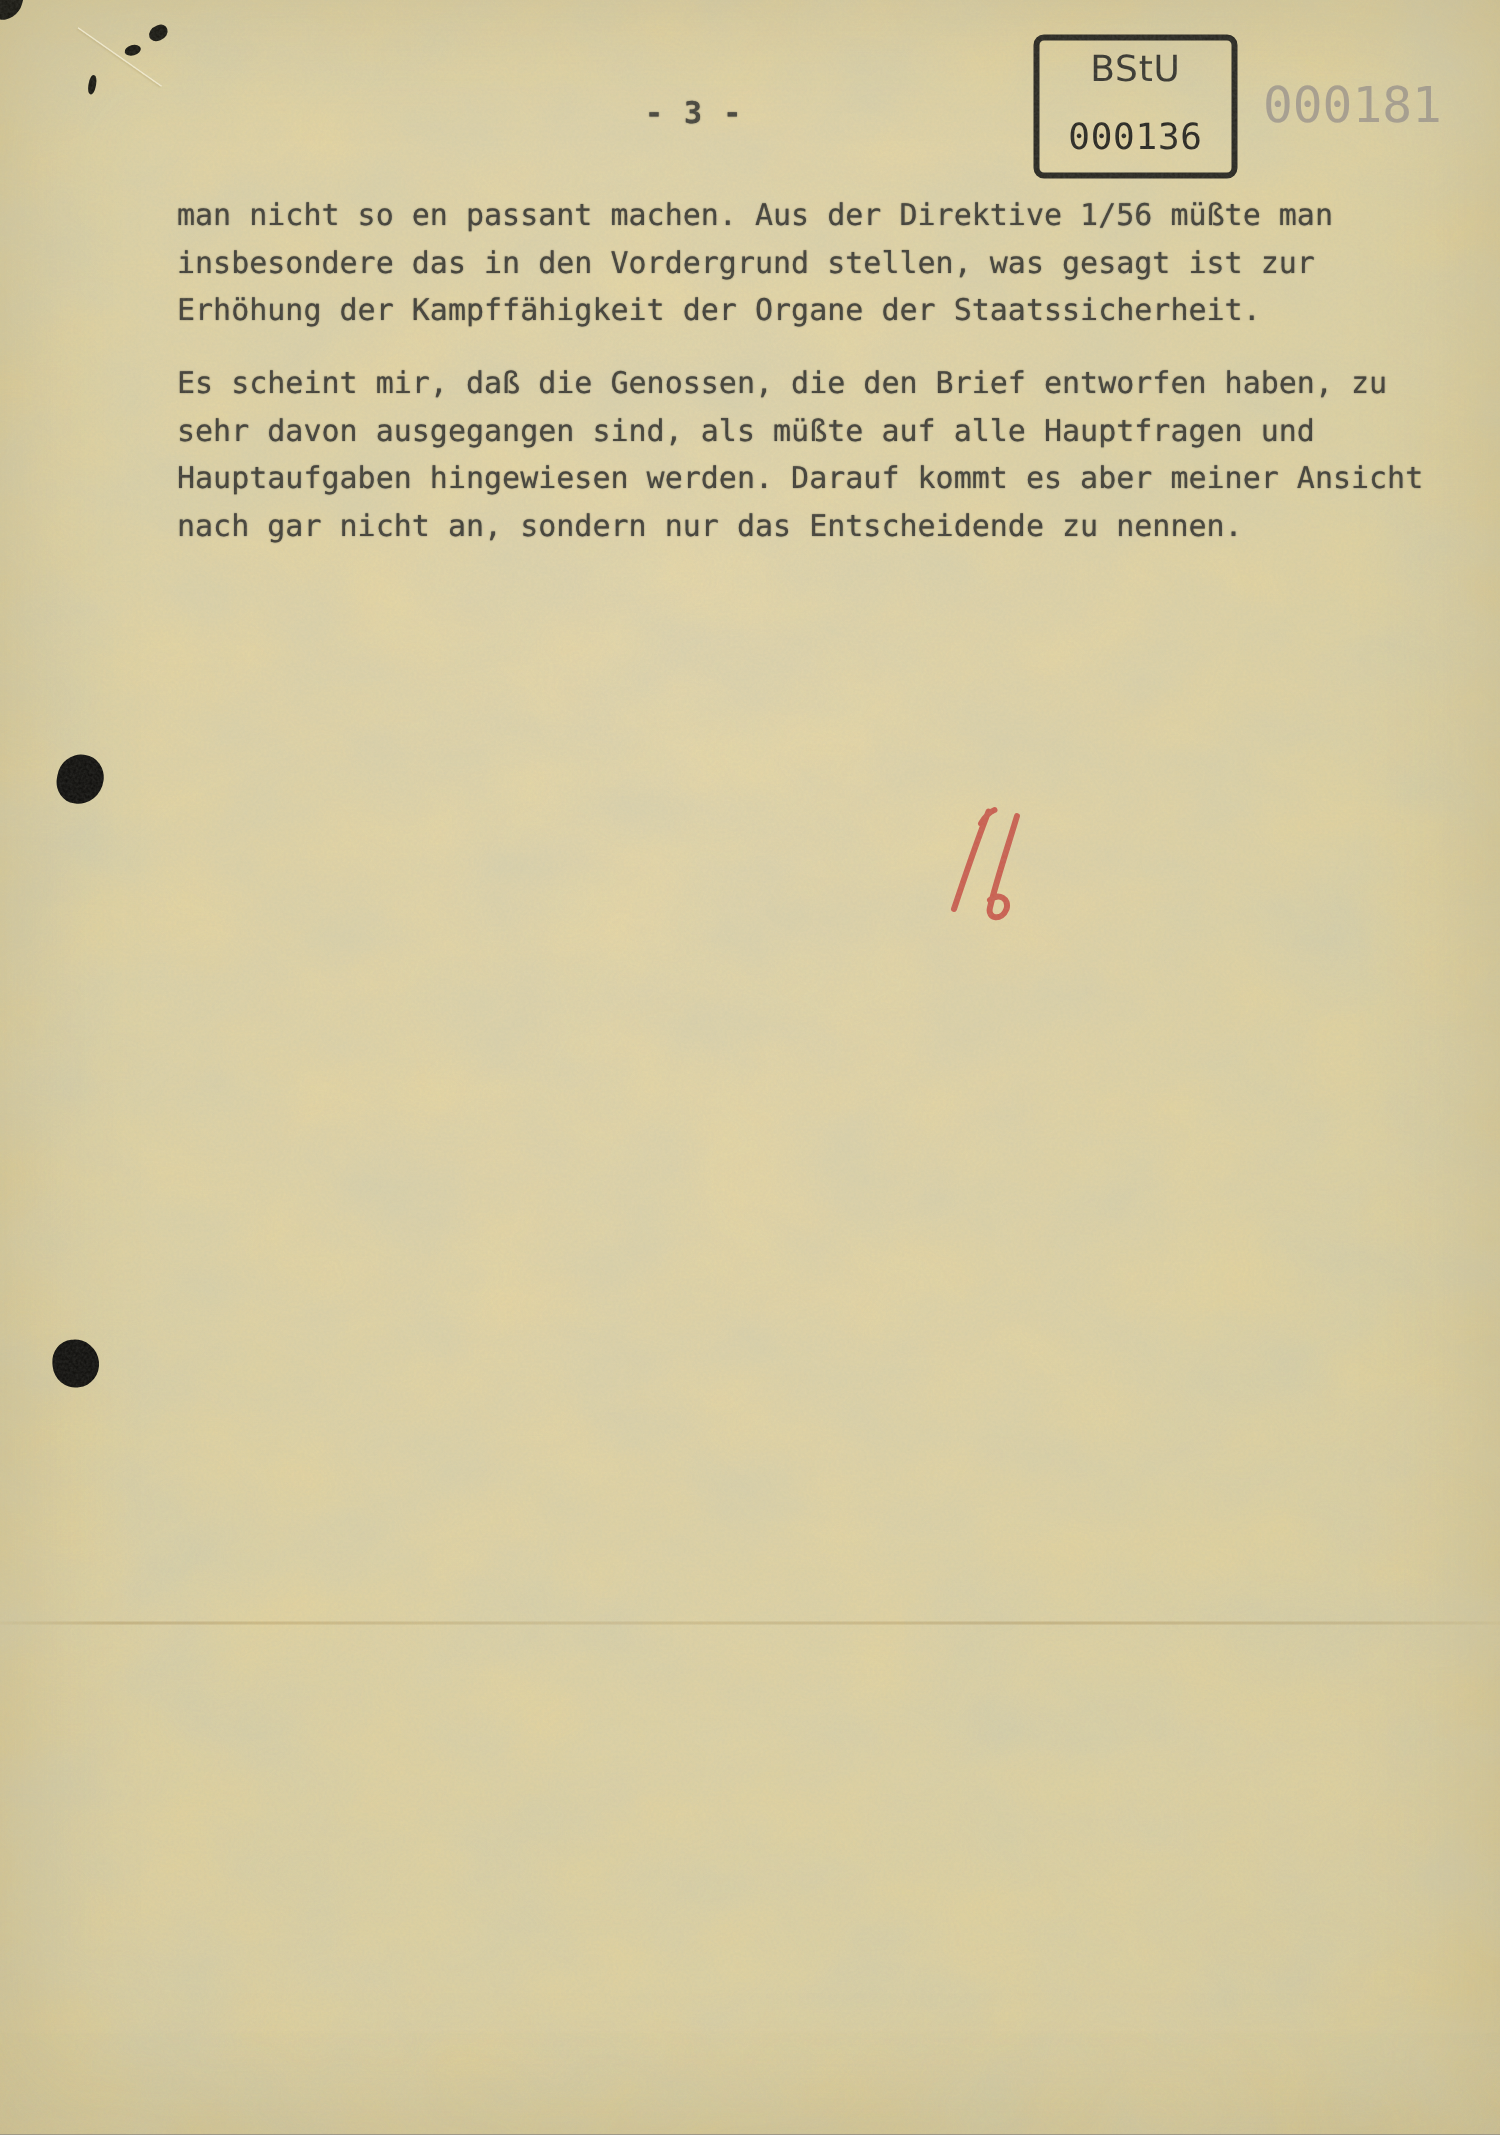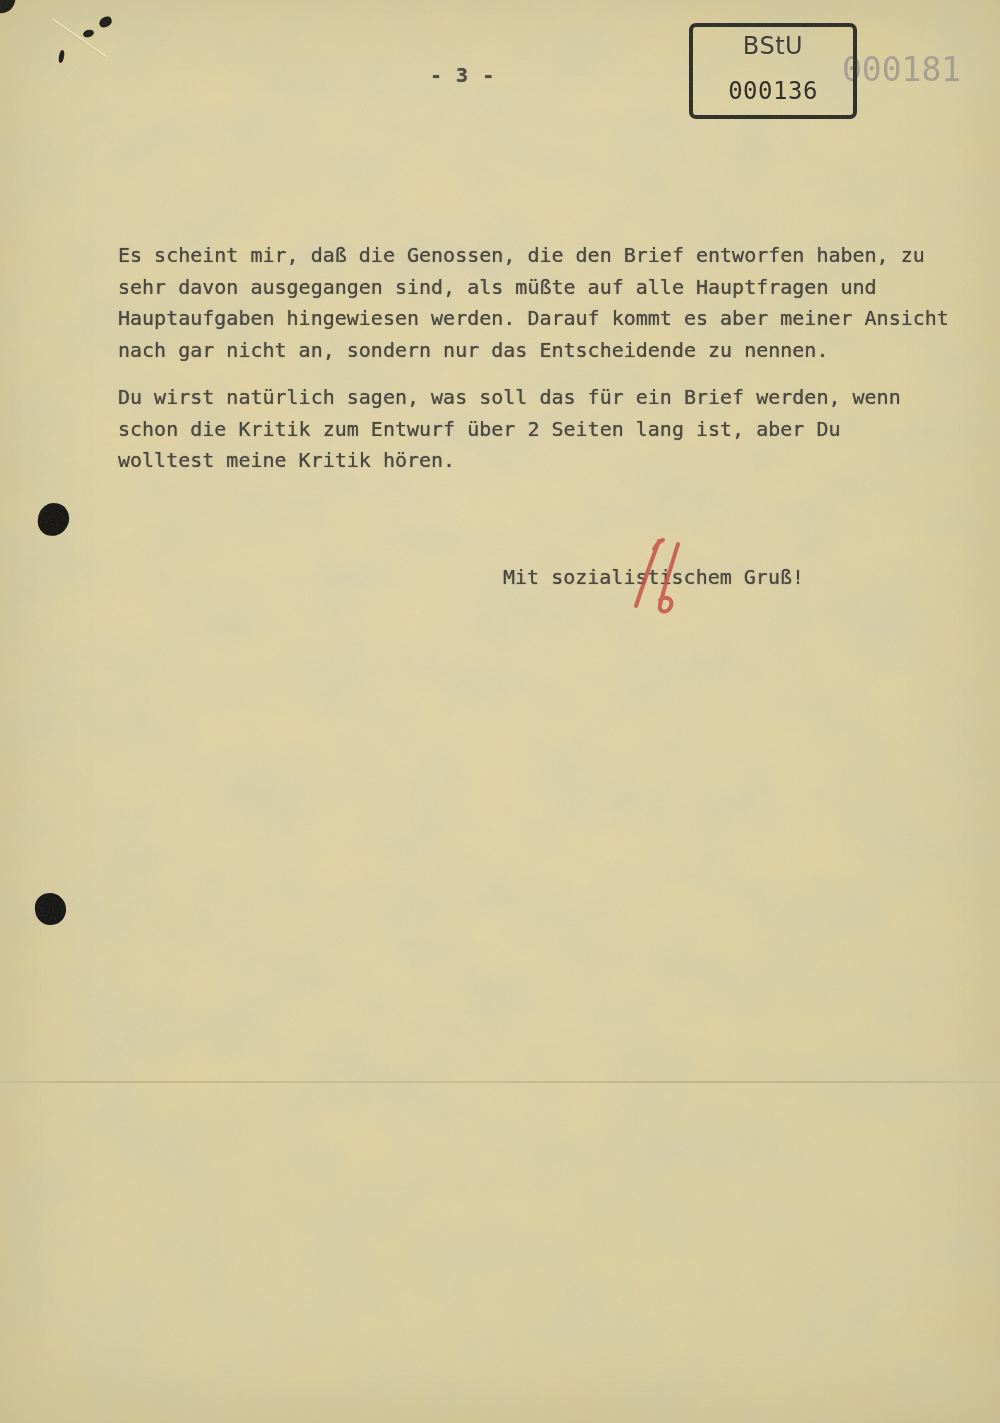--- a/index.html
+++ b/index.html
@@ -54,21 +54,21 @@
   .para-1 { left: 118px; top: 128px; }
   .para-2 { left: 118px; top: 240px; }
   .para-3 { left: 118px; top: 382px; }
   .closing { left: 503px; top: 562px; }
 
   .stamp {
     position: absolute;
     z-index: 12;
     left: 689px;
     top: 23px;
-    width: 168px;
+    width: 136px;
     height: 96px;
     box-sizing: border-box;
     border: 4px solid #26251f;
     border-radius: 7px;
     text-align: center;
     color: #2c2b25;
   }
   .stamp-agency {
     margin-top: 7px;
     font-family: "DejaVu Sans", sans-serif;
@@ -194,28 +194,27 @@
 
   <div class="page-number">- 3 -</div>
 
   <div class="stamp">
     <div class="stamp-agency">BStU</div>
     <div class="stamp-number">000136</div>
   </div>
 
   <div class="faded-number">000181</div>
 
+  <div class="typed para-1">man nicht so en passant machen. Aus der Direktive 1/56 müßte man
+insbesondere das in den Vordergrund stellen, was gesagt ist zur
+Erhöhung der Kampffähigkeit der Organe der Staatssicherheit.</div>
   <div class="typed para-2">Es scheint mir, daß die Genossen, die den Brief entworfen haben, zu
 sehr davon ausgegangen sind, als müßte auf alle Hauptfragen und
 Hauptaufgaben hingewiesen werden. Darauf kommt es aber meiner Ansicht
 nach gar nicht an, sondern nur das Entscheidende zu nennen.</div>
-  <div class="typed para-3">Du wirst natürlich sagen, was soll das für ein Brief werden, wenn
-schon die Kritik zum Entwurf über 2 Seiten lang ist, aber Du
-wolltest meine Kritik hören.</div>
-  <div class="typed closing">Mit sozialistischem Gruß!</div>
 
   <svg class="red-mark" width="62" height="86" viewBox="0 0 62 86" xmlns="http://www.w3.org/2000/svg">
     <g fill="none" stroke="#c74a40" stroke-width="4" stroke-linecap="round" opacity="0.85">
       <path d="M 6 74 C 12 56, 20 32, 29 9 M 24 17 C 27 12, 30 9, 33 8"></path>
       <path d="M 48 12 C 42 32, 34 56, 30 73 C 28 81, 38 82, 41 74 C 43 67, 36 63, 30 68"></path>
     </g>
   </svg>
 
   <div class="hole hole-top"></div>
   <div class="hole hole-bottom"></div>

